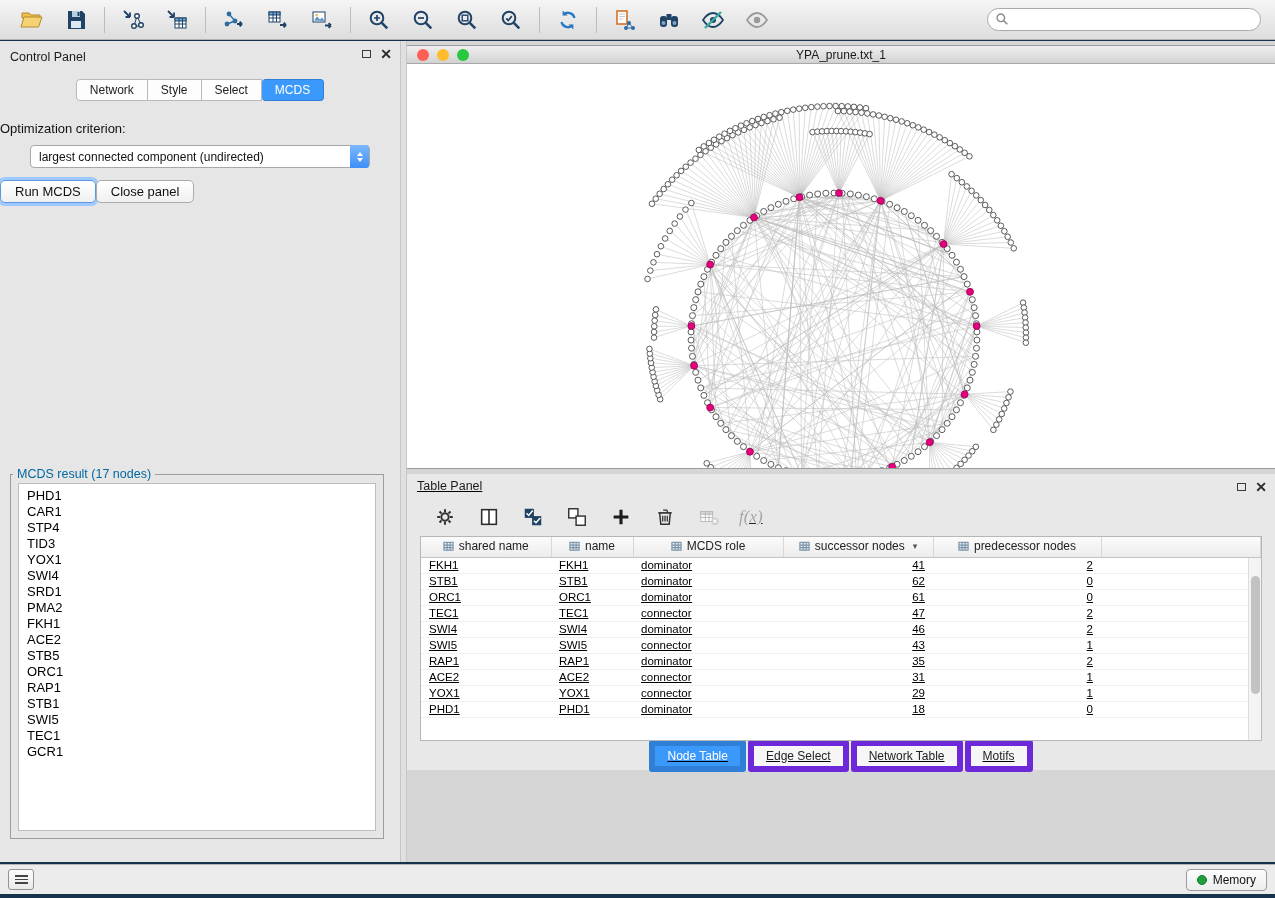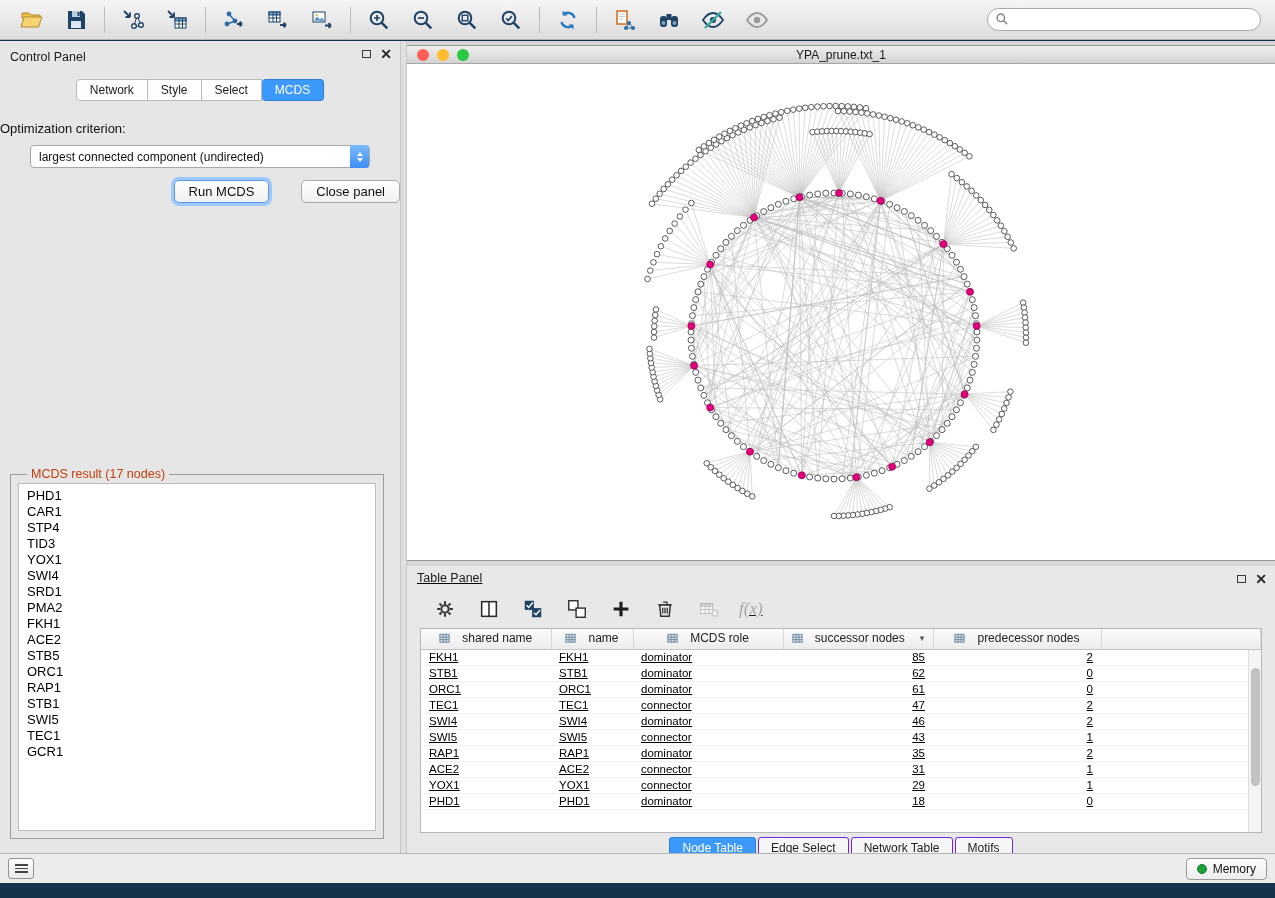--- a/index.html
+++ b/index.html
@@ -39,73 +39,73 @@
   .combo { width:340px; height:23px; margin:9px auto 0 auto; background:#fff; border:1px solid #a8a8a8;
     border-radius:4px; display:flex; align-items:center; padding-left:8px; font-size:12px; color:#111; cursor:pointer; }
   .combo-value { flex:1; white-space:nowrap; overflow:hidden; }
   .stepper { width:19px; height:23px; margin-left:4px; border-radius:0 3px 3px 0;
     background:linear-gradient(#7cb9fb,#3e8ef7); display:flex; flex-direction:column;
     align-items:center; justify-content:center; }
   .tri-up { width:0; height:0; border-left:3.5px solid transparent; border-right:3.5px solid transparent;
     border-bottom:4.5px solid #fff; margin-bottom:2px; }
   .tri-down { width:0; height:0; border-left:3.5px solid transparent; border-right:3.5px solid transparent;
     border-top:4.5px solid #fff; }
-  .btn-row { display:flex; justify-content:flex-end; gap:32px; margin-top:12px; }
+  .btn-row { display:flex; justify-content:flex-start; gap:0; margin-top:12px; }
   .mac-btn { font-size:13px; color:#111; padding:3px 14px; background:linear-gradient(#ffffff,#f0f0f0);
     border:1px solid #ababab; border-radius:5px; cursor:pointer; font-family:"Liberation Sans",sans-serif; }
   .mac-btn.focused { box-shadow:0 0 0 3px #9ec9fe; border-color:#5a97e0; }
   .result-fieldset { position:absolute; left:10px; top:426px; width:374px; height:372px;
     border:1px solid #9d9d9d; }
-  .result-fieldset legend { font-size:12.5px; color:#c2410c; margin-left:16px; padding:0 4px; }
+  .result-fieldset legend { font-size:12.5px; color:#0369a1; margin-left:2px; padding:0 4px; }
   .result-list { position:absolute; left:7px; right:7px; top:2px; bottom:7px; background:#ffffff;
     border:1px solid #bdbdbd; overflow:hidden; padding:4px 0; }
   .mcds-item { font-size:13px; line-height:16px; padding:0 8px; color:#000; }
 
   
   .v-divider { width:7px; height:821px; background:#e0e0e0; border-left:1px solid #c6c6c6;
     border-right:1px solid #c6c6c6; cursor:col-resize; }
 
   
   .right-col { flex:1; display:flex; flex-direction:column; background:#d6d6d6; padding-top:4px; }
 
-  .network-window { height:516px; margin-bottom:5px; display:flex; flex-direction:column;
+  .network-window { height:424px; margin-bottom:5px; display:flex; flex-direction:column;
     border:1px solid #9b9b9b; border-left:none; border-right:none; }
   .net-titlebar { height:18px; background:linear-gradient(#efefef,#d2d2d2); border-bottom:1px solid #a8a8a8;
     position:relative; display:flex; align-items:center; justify-content:center; }
   .traffic { position:absolute; left:10px; top:3px; display:flex; gap:8px; }
   .tl { width:12px; height:12px; border-radius:50%; cursor:pointer; }
   .net-title { font-size:12px; color:#1a1a1a; }
   .net-canvas { flex:1; background:#ffffff; overflow:hidden; }
 
   .table-panel { height:296px; background:#e8e8e8; display:flex; flex-direction:column;text-decoration:underline; }
   .tp-header { height:24px; display:flex; align-items:center; padding:0 10px; font-size:12.5px; color:#1c1c1c; position:relative; }
   .tp-toolbar { height:38px; display:flex; align-items:center; gap:16px; padding-left:24px; }
   .tpt-btn { background:transparent; border:none; cursor:pointer; display:flex; align-items:center; justify-content:center;
     width:28px; height:28px; border-radius:3px; }
   .tpt-btn.fx { font-family:"Liberation Serif", serif; font-style:italic; font-size:17px; color:#9a9a9a; width:auto; }
   .tpt-btn.disabled { opacity:.85; cursor:default; }
   .tp-table-wrap { flex:1; margin:0 13px; background:#fff; border:1px solid #b7b7b7; position:relative; overflow:hidden; }
   table.node-table { border-collapse:collapse; width:100%; table-layout:fixed; }
   .node-table th { height:20px; font-size:12px; font-weight:normal; color:#222;
     background:linear-gradient(#fbfbfb,#ececec); border-right:1px solid #d8d8d8; border-bottom:1px solid #c4c4c4;
     text-align:center; padding:0 4px; white-space:nowrap; overflow:hidden; cursor:pointer; }
-  .th-inner { display:inline-flex; align-items:center; gap:12px; }
+  .th-inner { display:inline-flex; align-items:center; gap:5px; }
   .th-chevron { font-size:9px; color:#555; margin-left:3px; }
   .node-table td { height:16px; font-size:11.5px; color:#000; padding:0 8px;
     border-bottom:1px solid #f0f0f0; white-space:nowrap; overflow:hidden; }
   .node-table td.num { text-align:right; }
   .vscroll { position:absolute; right:0; top:21px; bottom:0; width:13px; background:#f4f4f4; border-left:1px solid #ddd; }
   .vthumb { position:absolute; left:1.5px; right:1.5px; top:18px; height:118px; background:#c2c2c2; border-radius:5px; cursor:pointer; }
   .tp-tabs { height:29px; display:flex; justify-content:center; align-items:center; gap:2px; }
-  .tp-tab { font-size:12px; padding:3px 12px; background:#f6f6f6; border:1px solid #6d28d9; color:#222;
+  .tp-tab { font-size:12px; padding:3px 12px; background:#f6f6f6; border:6px solid #6d28d9; color:#222;
     border-radius:3px; cursor:pointer; }
   .tp-tab.active { background:#3b99fc; border-color:#2f7fd6; color:#fff; }
 
   
-  .statusbar { position:absolute; left:0; right:0; bottom:15px; height:30px; background:#ececec;
+  .statusbar { position:absolute; left:0; right:0; bottom:4px; height:30px; background:#ececec;
     border-top:1px solid #b5b5b5; display:flex; align-items:center; padding:0 8px; }
   .burger-btn { width:26px; height:21px; background:linear-gradient(#fdfdfd,#e9e9e9); border:1px solid #939393;
     border-radius:3px; display:flex; flex-direction:column; justify-content:center; align-items:center; gap:2px; cursor:pointer; }
   .burger-btn i { display:block; width:13px; height:1.6px; background:#444; }
   .memory-btn { margin-left:auto; height:22px; display:flex; align-items:center; gap:6px;
     background:linear-gradient(#fdfdfd,#ededed); border:1px solid #9b9b9b; border-radius:4px;
     padding:0 10px; font-size:12px; color:#111; cursor:pointer; }
   .memory-dot { width:10px; height:10px; border-radius:50%; background:#1fa03c; border:1px solid #157a2c; }
 </style>
 </head>
@@ -1168,21 +1168,21 @@
                       <span class="th-label">predecessor nodes</span>
                     </span></th>
                   <th></th>
                 </tr>
               </thead>
             <tbody>
                 <tr>
                   <td>FKH1</td>
                   <td>FKH1</td>
                   <td>dominator</td>
-                  <td class="num">85</td>
+                  <td class="num">41</td>
                   <td class="num">2</td>
                   <td></td>
                 </tr>
                 <tr>
                   <td>STB1</td>
                   <td>STB1</td>
                   <td>dominator</td>
                   <td class="num">62</td>
                   <td class="num">0</td>
                   <td></td>

